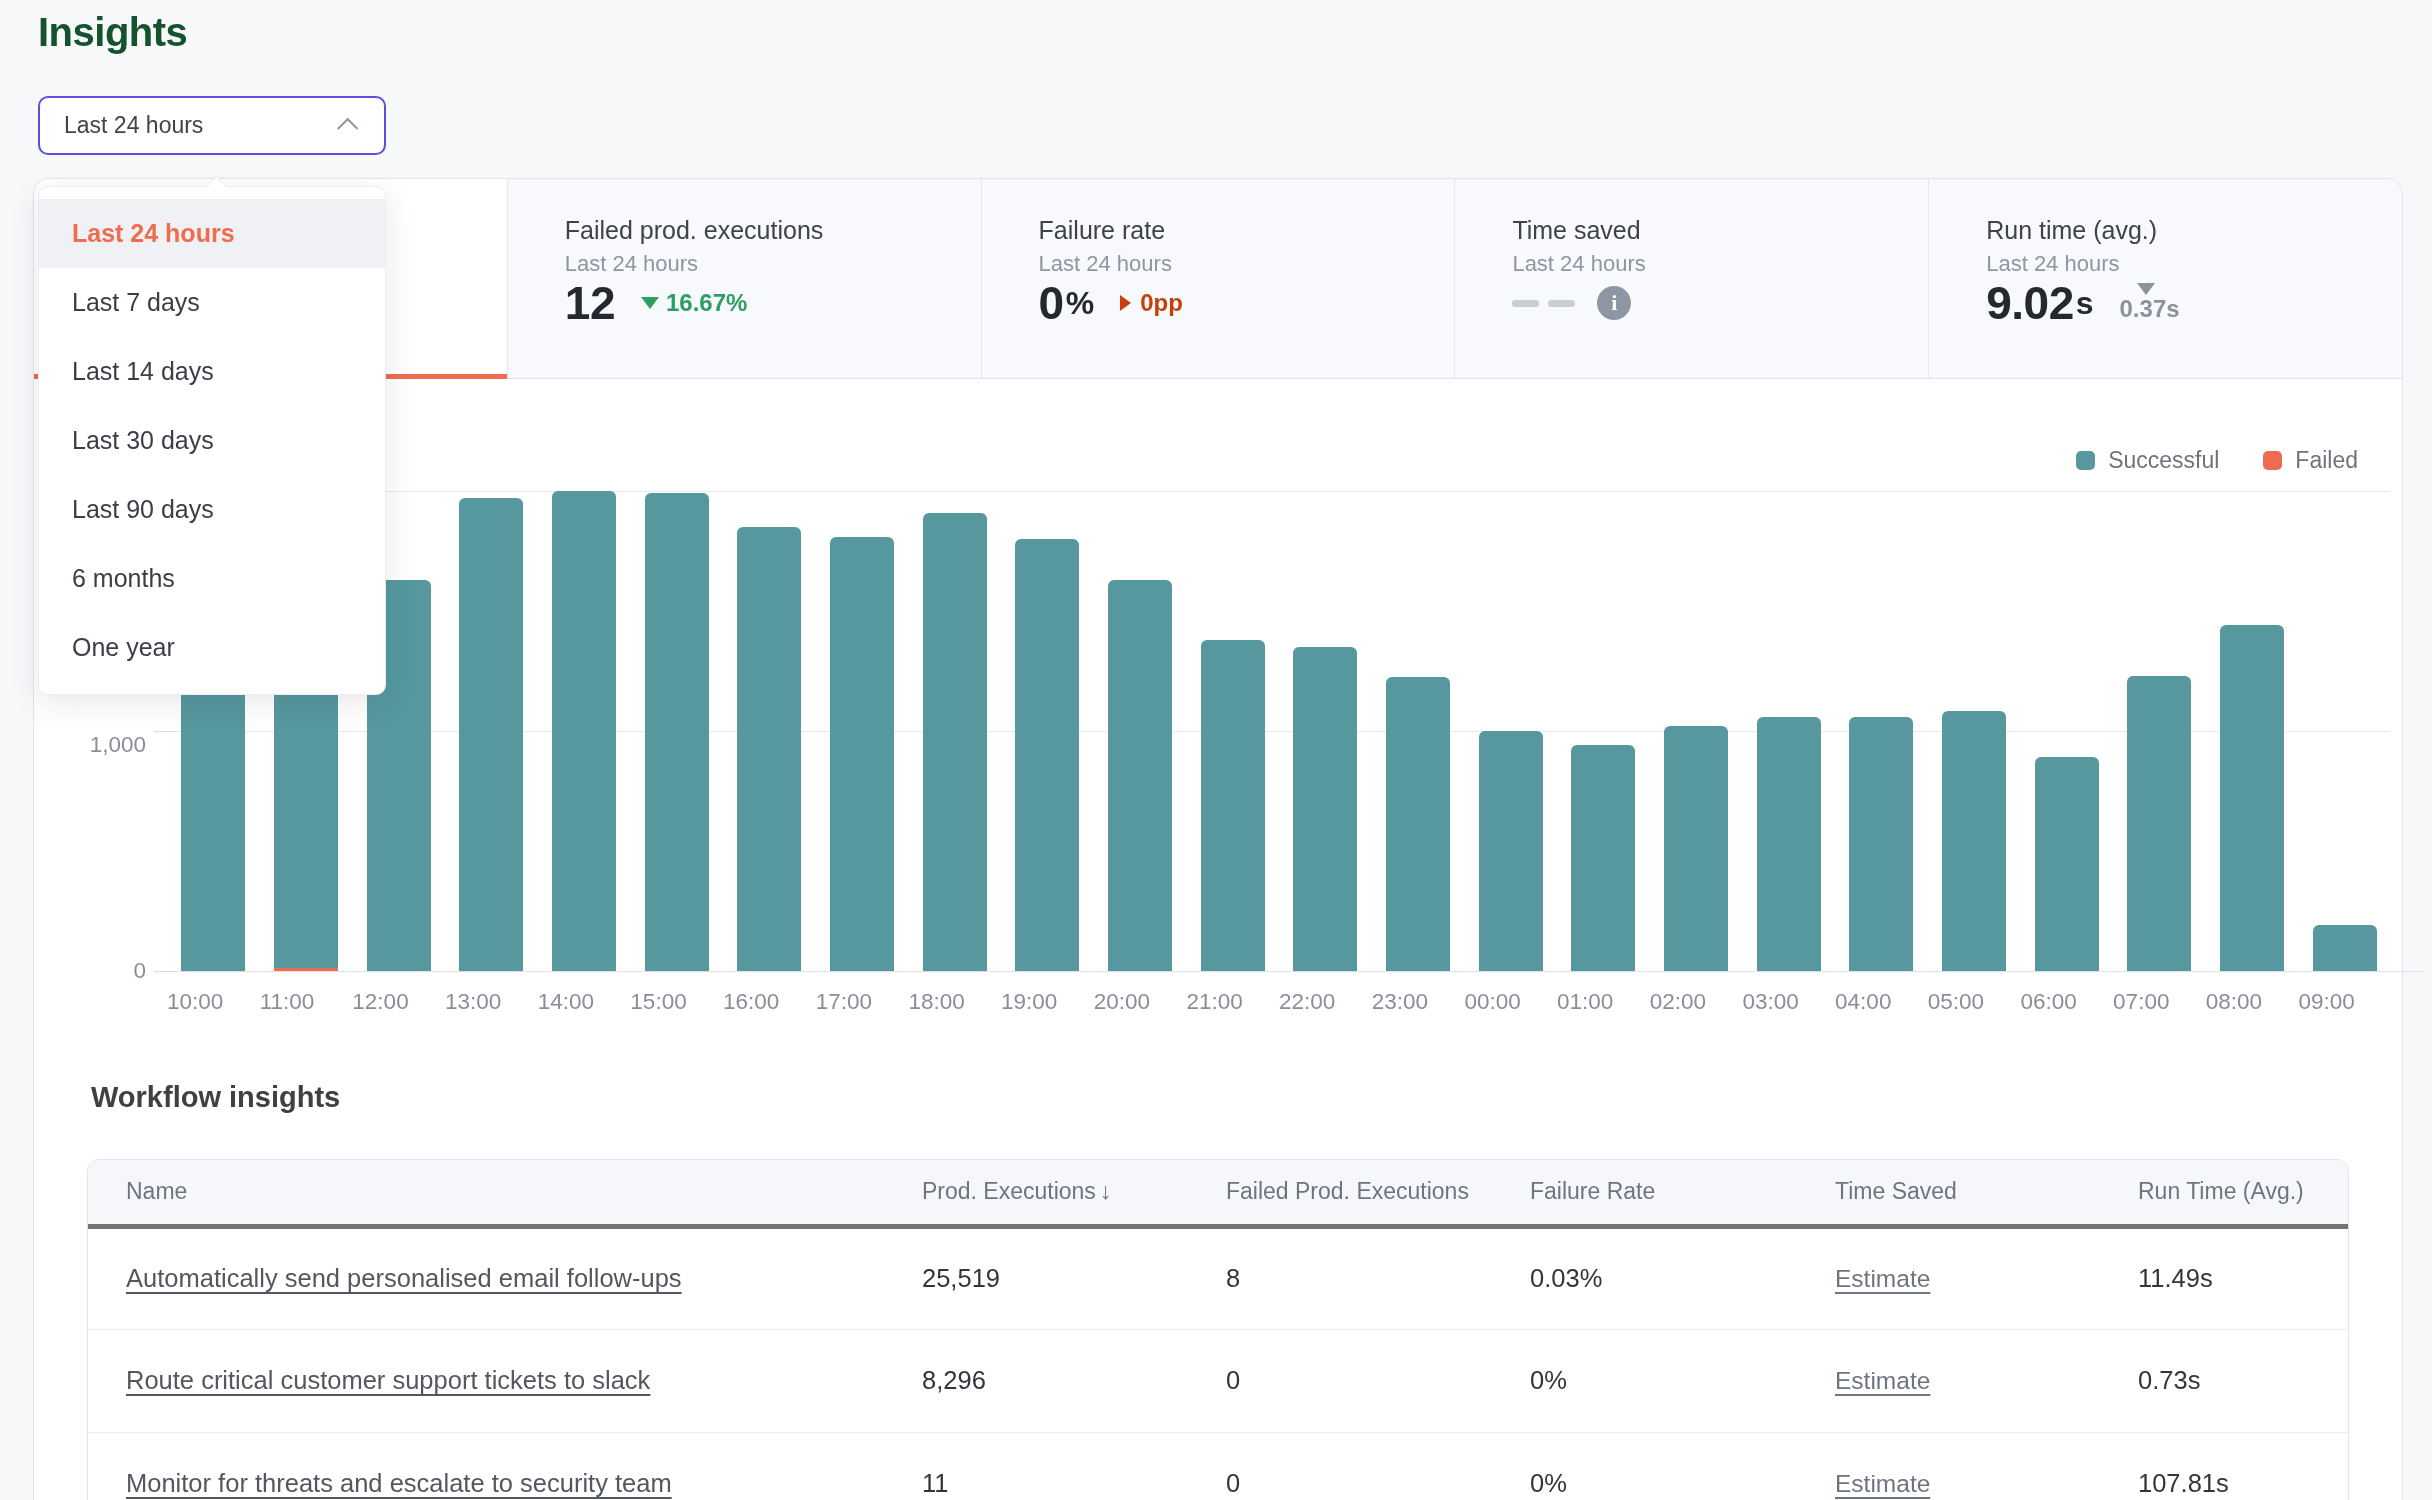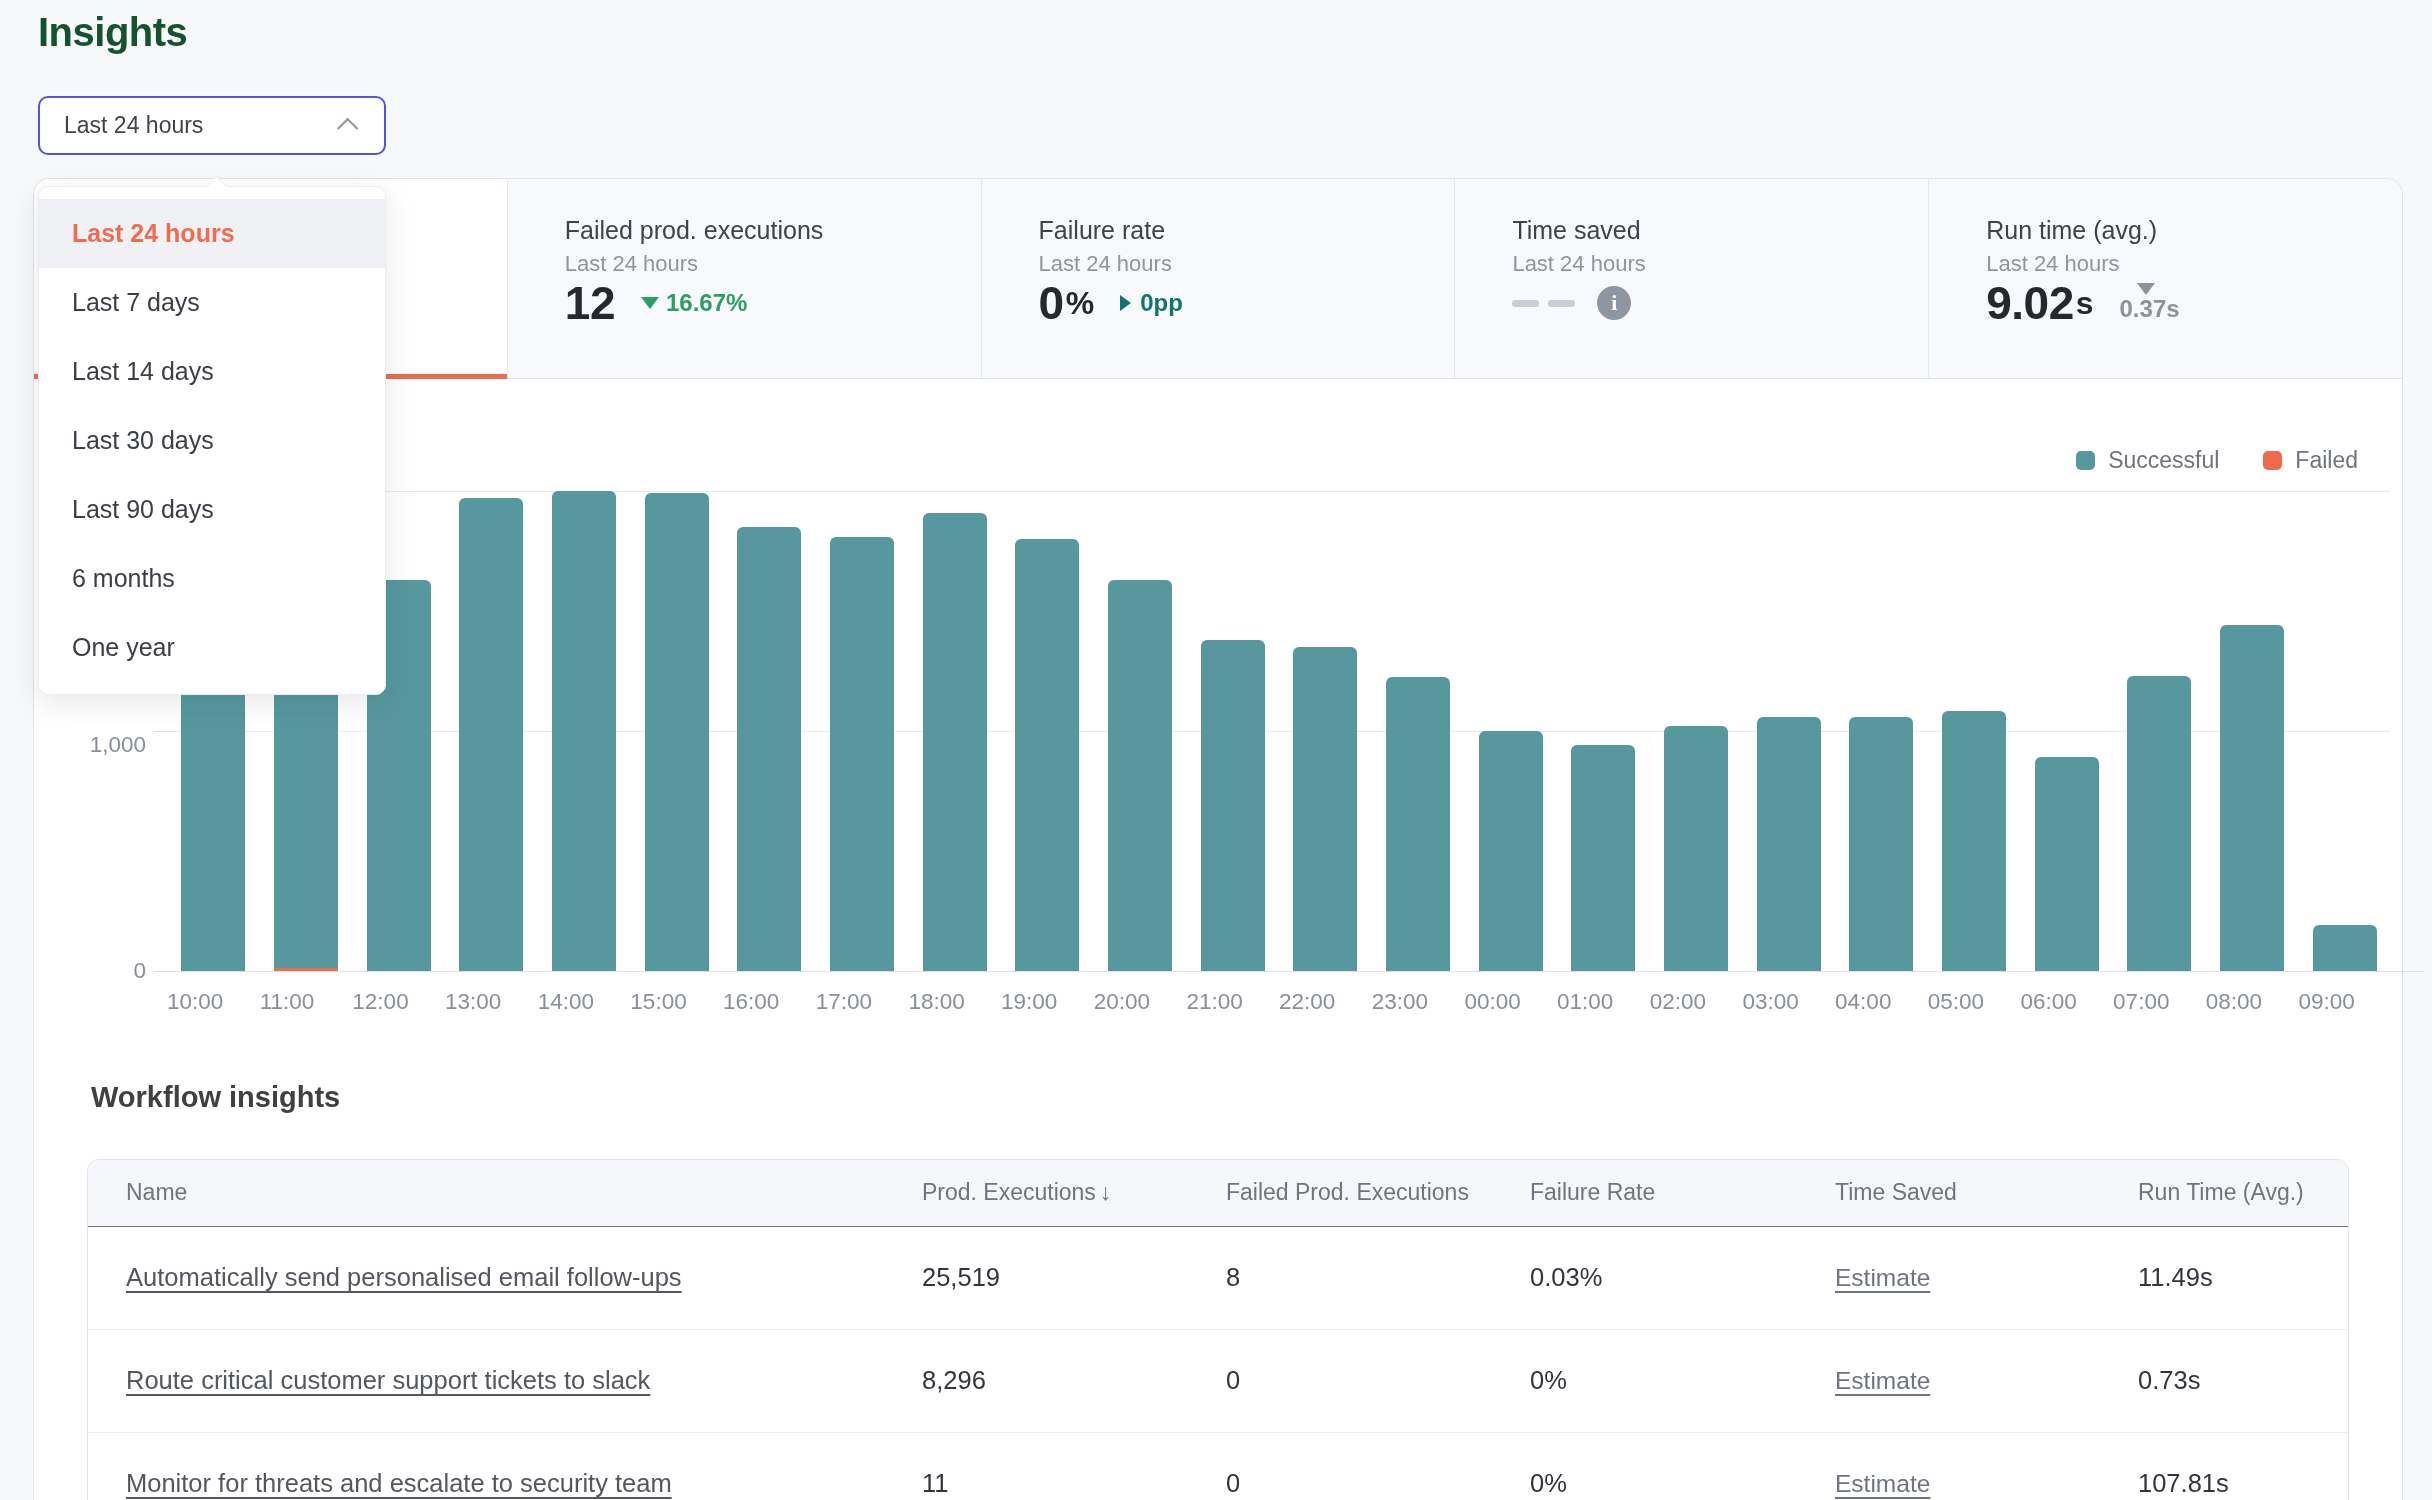--- a/index.html
+++ b/index.html
@@ -115,21 +115,21 @@
 
   
   .wf-title { position: absolute; left: 57px; top: 902px; font-size: 29px; font-weight: 700; color: #404040; }
   .wf-table-wrap {
     position: absolute; left: 53px; top: 980px; width: 2262px;
     border: 1px solid #e2e5ec; border-radius: 12px; overflow: hidden; background: #fff;
   }
   table { border-collapse: collapse; width: 100%; table-layout: fixed; }
   thead th {
     height: 66px; background: #f6f7fa; font-size: 23px; font-weight: 500; color: #6f7480;
-    text-align: left; border-bottom: 1px solid #737373; cursor: pointer; white-space: nowrap;
+    text-align: left; border-bottom: 5px solid #737373; cursor: pointer; white-space: nowrap;
   }
   th.col-name, td.col-name { padding-left: 38px; }
   tbody td { height: 103px; font-size: 25.5px; color: #33353d; }
   tbody tr + tr td { border-top: 1px solid #eaecf1; }
   a.wf-link { color: #54575f; text-decoration: underline; text-underline-offset: 5px; cursor: pointer; }
   a.estimate-link { color: #6f7480; font-size: 24.5px; text-decoration: underline; text-underline-offset: 5px; cursor: pointer; }
   .sort-arrow { color: #6f7480; font-size: 23px; margin-left: 4px; }
 </style>
 </head>
 <body>
@@ -159,21 +159,21 @@
             <span>16.67%</span>
           </span>
         </div>
       </div>
       <div class="tab">
         <div class="t-label">Failure rate</div>
         <div class="t-sub">Last 24 hours</div>
         <div class="t-valuerow">
           <span class="t-value">0</span>
           <span class="t-suffix">%</span>
-          <span class="t-delta" style="color: #0f766e; text-align: right;">
+          <span class="t-delta" style="color: #c2410c; text-align: right;">
             <span class="tri-right"></span>
             <span>0pp</span>
           </span>
         </div>
       </div>
       <div class="tab">
         <div class="t-label">Time saved</div>
         <div class="t-sub">Last 24 hours</div>
         <div class="t-valuerow">
           <div class="dashes">

